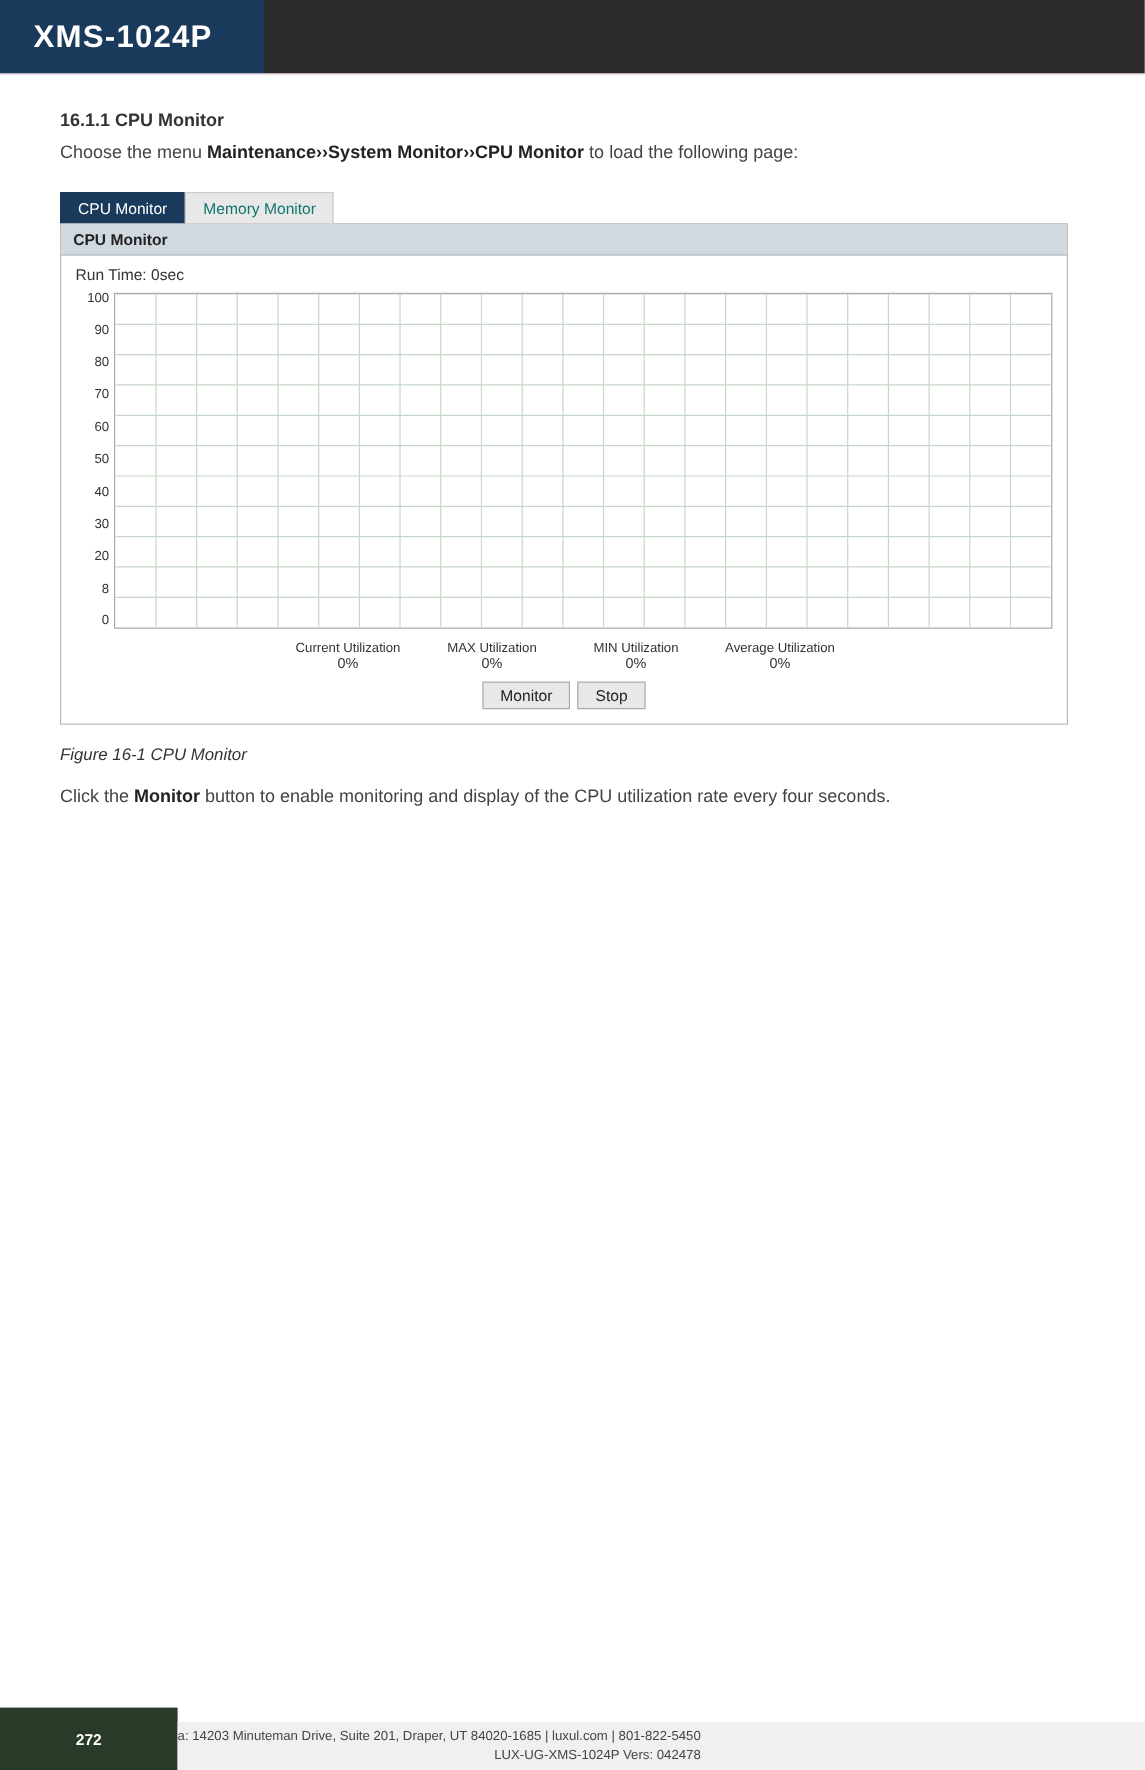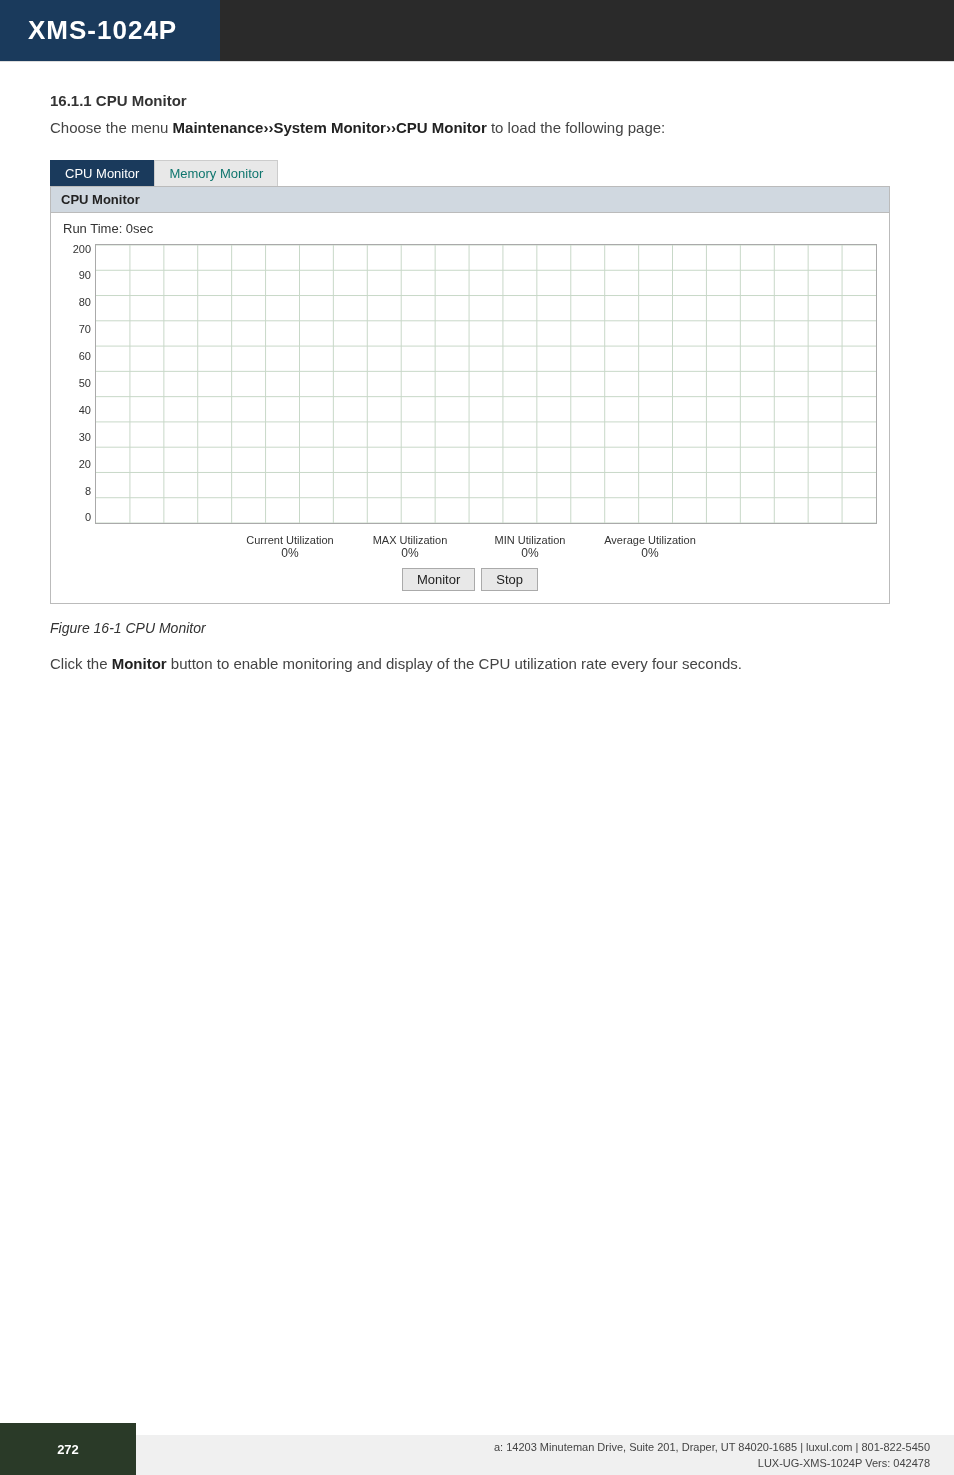--- a/index.html
+++ b/index.html
@@ -200,36 +200,36 @@
       position: absolute;
       bottom: 0;
       left: 0;
       right: 0;
       height: 52px;
       display: flex;
       align-items: stretch;
     }
     .footer-left {
       background: #2a3a28;
-      width: 136px;
+      width: 148px;
       display: flex;
       align-items: center;
       justify-content: center;
     }
     .footer-page-num {
       color: #fff;
       font-size: 13px;
       font-weight: 700;
     }
     .footer-right {
       background: #f0f0f0;
       flex: 1;
       display: flex;
       align-items: center;
-      justify-content: flex-end;
+      justify-content: flex-start;
       padding-right: 24px;
       margin-top: 12px;
     }
     .footer-address {
       font-size: 11px;
       color: #444;
       text-align: right;
       line-height: 1.5;
     }
   </style>
@@ -266,21 +266,21 @@
           <span class="y-label">0</span>
           <span class="y-label">8</span>
           <span class="y-label">20</span>
           <span class="y-label">30</span>
           <span class="y-label">40</span>
           <span class="y-label">50</span>
           <span class="y-label">60</span>
           <span class="y-label">70</span>
           <span class="y-label">80</span>
           <span class="y-label">90</span>
-          <span class="y-label">200</span>
+          <span class="y-label">100</span>
         </div>
         <div class="chart-grid">
           <svg class="grid-lines" width="100%" height="100%">
 
             <line x1="0" y1="0%" x2="100%" y2="0%" stroke="#c8d8c8" stroke-width="1"></line>
             <line x1="0" y1="9.09%" x2="100%" y2="9.09%" stroke="#c8d8c8" stroke-width="1"></line>
             <line x1="0" y1="18.18%" x2="100%" y2="18.18%" stroke="#c8d8c8" stroke-width="1"></line>
             <line x1="0" y1="27.27%" x2="100%" y2="27.27%" stroke="#c8d8c8" stroke-width="1"></line>
             <line x1="0" y1="36.36%" x2="100%" y2="36.36%" stroke="#c8d8c8" stroke-width="1"></line>
             <line x1="0" y1="45.45%" x2="100%" y2="45.45%" stroke="#c8d8c8" stroke-width="1"></line>

